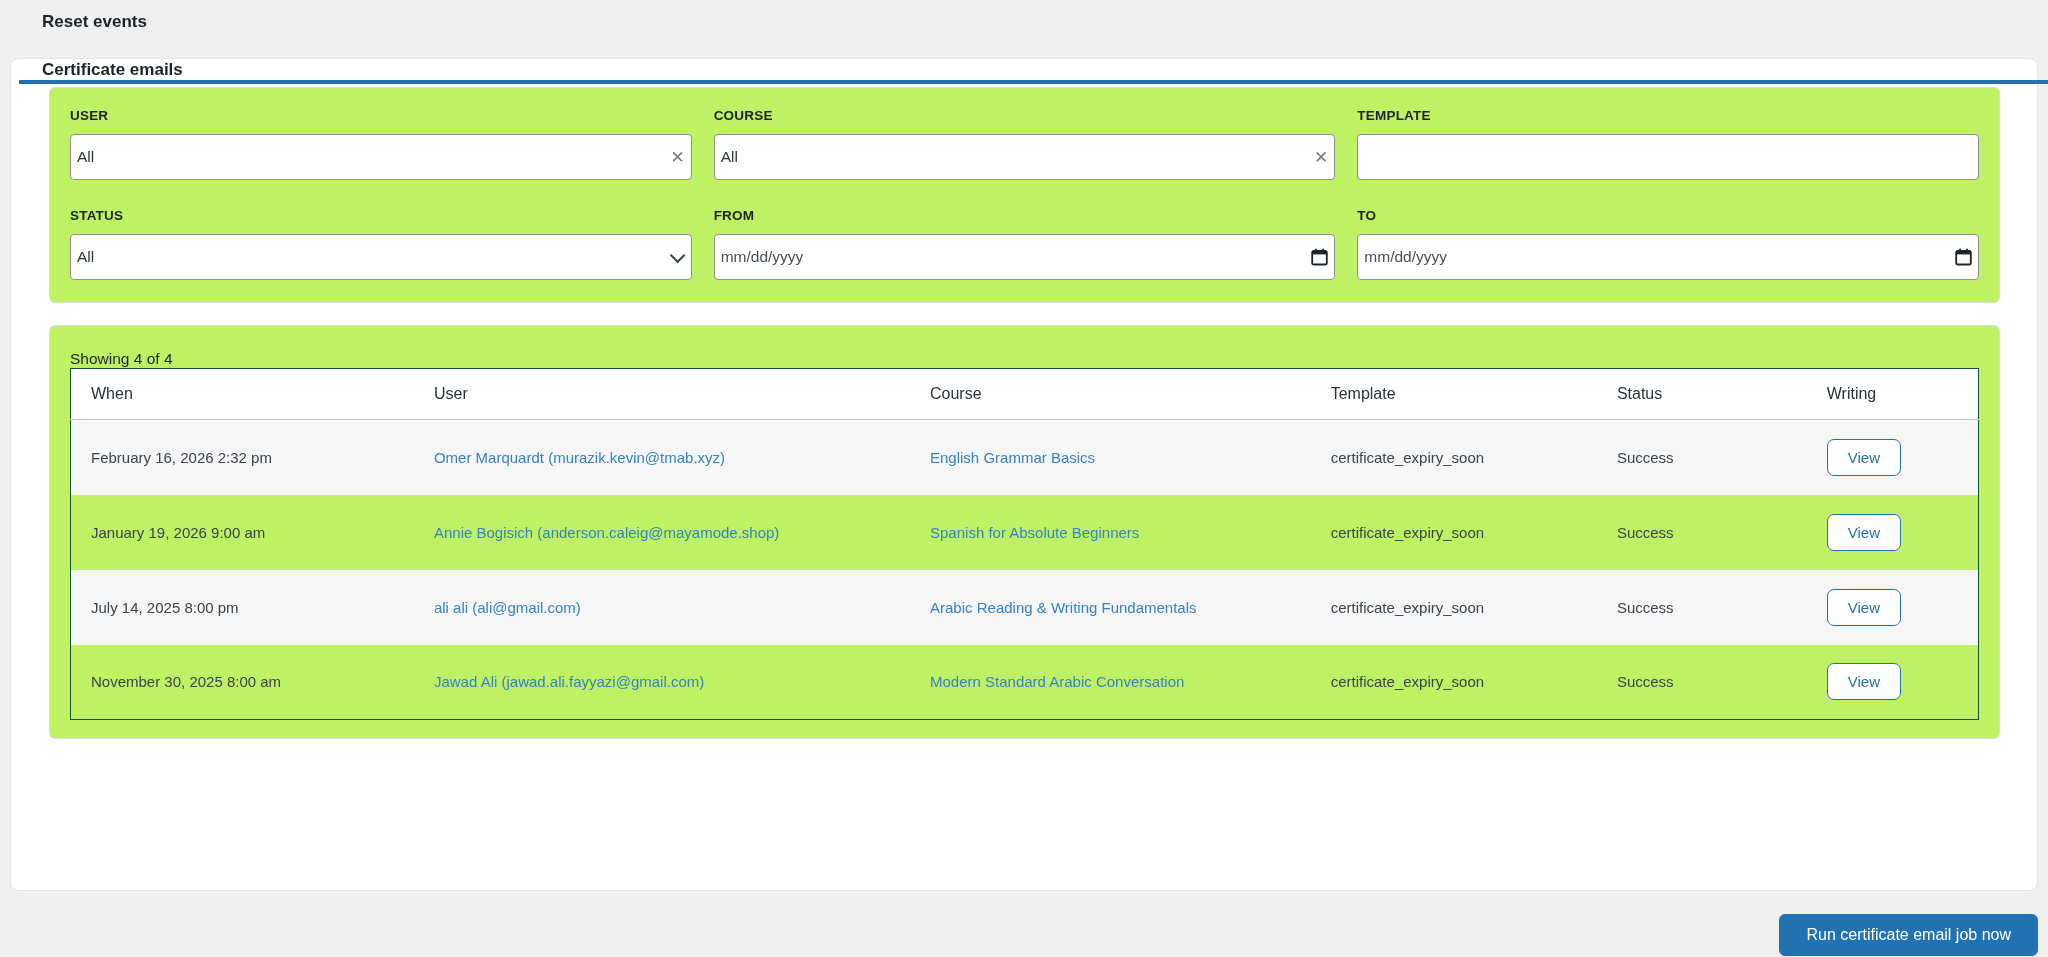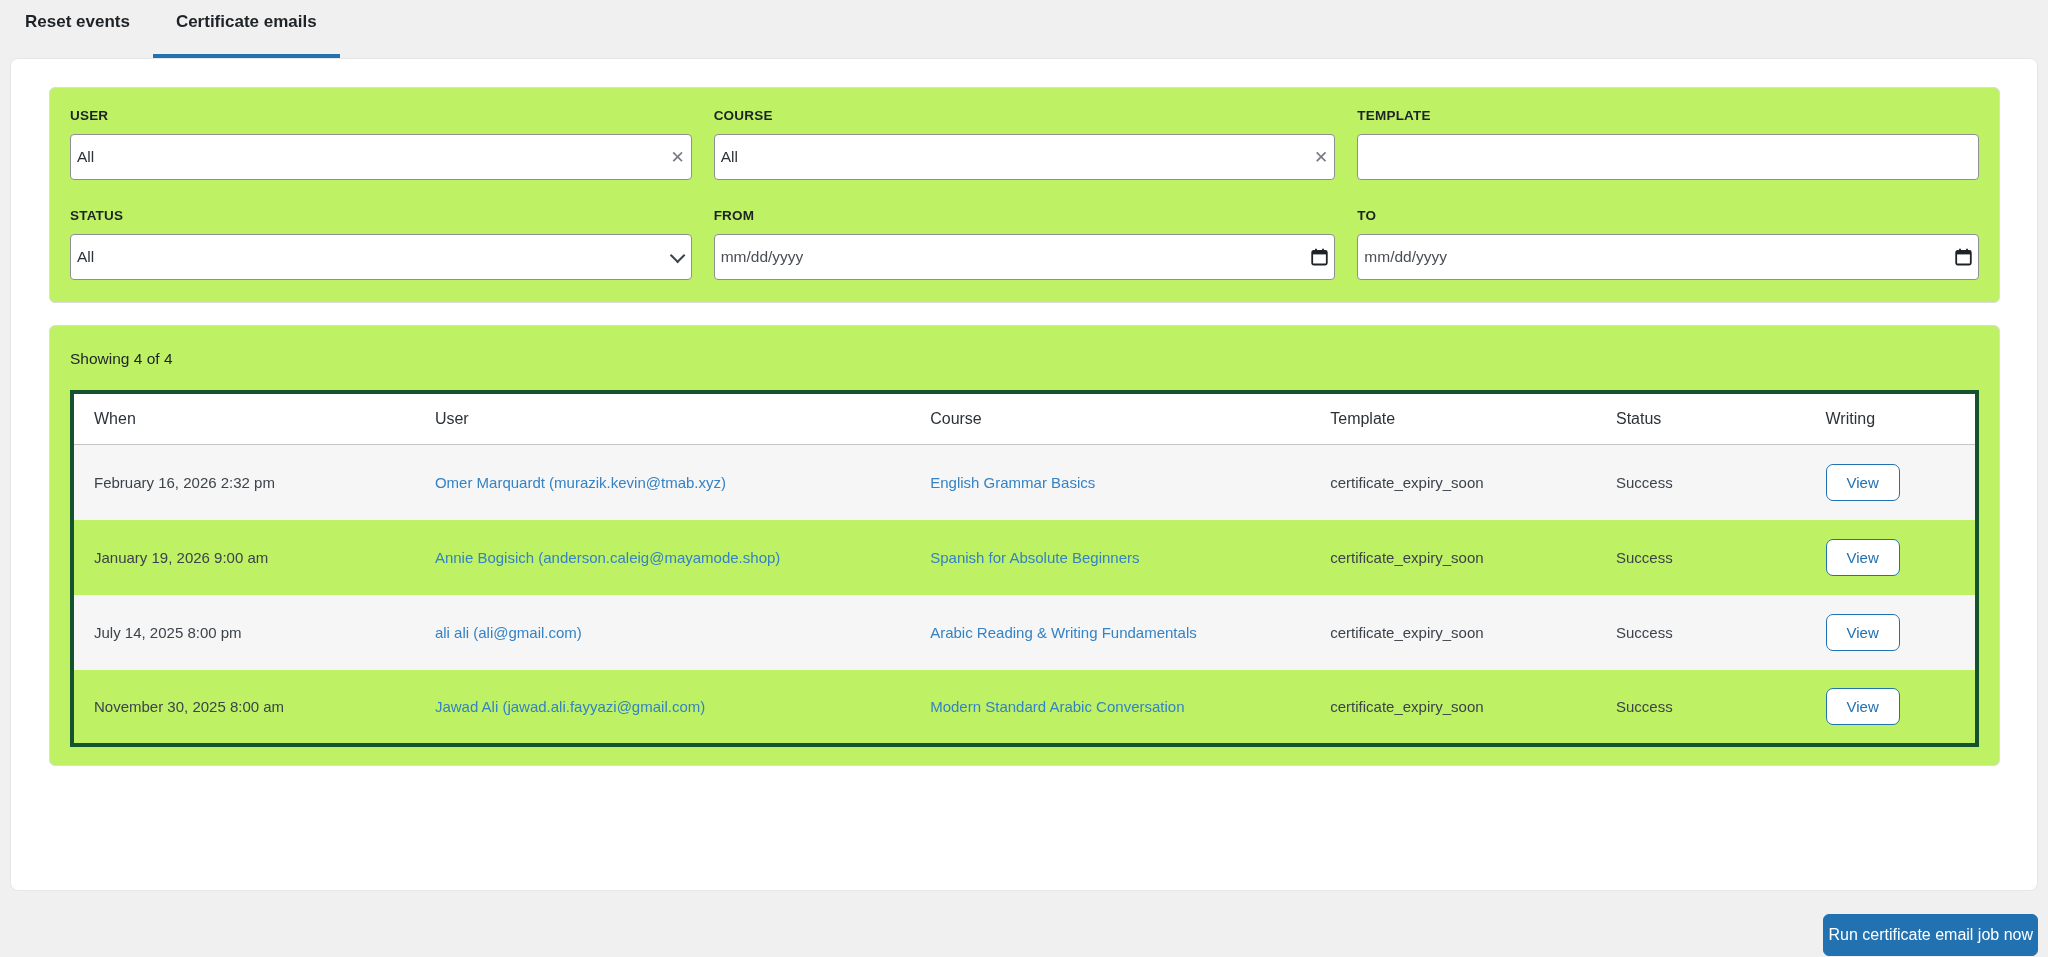--- a/index.html
+++ b/index.html
@@ -6,35 +6,36 @@
   html,body { width: 2048px; height: 957px; }
   body {
     background: #f0f0f1;
     font-family: "Liberation Sans", sans-serif;
     color: #1d2327;
     overflow: hidden;
   }
   
   .tabbar {
     display: flex;
-    padding-left: 2px;
+    padding-left: 19px;
     height: 58px;
+    flex-direction: column;
   }
   .tab {
     display: flex;
     align-items: flex-start;
     padding: 12px 23px 0 23px;
     font-size: 17px;
     font-weight: 600;
     color: #1d2327;
     cursor: pointer;
     border-bottom: 4px solid transparent;
     height: 58px;
   }
-  .tab.active { border-bottom-color: #2271b1; }
+  .tab.active { border-bottom-color: #2271b1; margin-top: 12px; }
   
   .card {
     margin: 0 10px;
     background: #ffffff;
     border: 1px solid #e6e6e8;
     border-radius: 8px;
     padding: 28px 37px 26px 38px;
     height: 833px;
   }
   .panel {
@@ -104,22 +105,21 @@
   }
   
   .results-panel {
     margin-top: 22px;
     padding: 24px 20px 18px 20px;
   }
   .summary { font-size: 15.5px; color: #1d2327; }
   table.results {
     width: 100%;
     border-collapse: collapse;
-    border: 4px solid #14532d;
-    margin-top: 22px;
+    border: 1px solid #14532d;
   }
   table.results th {
     text-align: left;
     font-weight: 400;
     font-size: 16px;
     color: #2c3338;
     padding: 16px 20px;
     border-bottom: 1px solid #c3c4c7;
     background: #fff;
   }
@@ -147,21 +147,21 @@
     justify-content: flex-end;
     margin: 23px 10px 0 10px;
   }
   .btn-primary {
     background: #2271b1;
     border: 1px solid #2271b1;
     color: #ffffff;
     border-radius: 6px;
     font-size: 16px;
     font-family: "Liberation Sans", sans-serif;
-    padding: 11px 4px;
+    padding: 11px 26px;
     cursor: pointer;
   }
 </style>
 </head>
 <body>
 
 <div class="tabbar">
   <div class="tab">Reset events</div>
   <div class="tab active">Certificate emails</div>
 </div>

